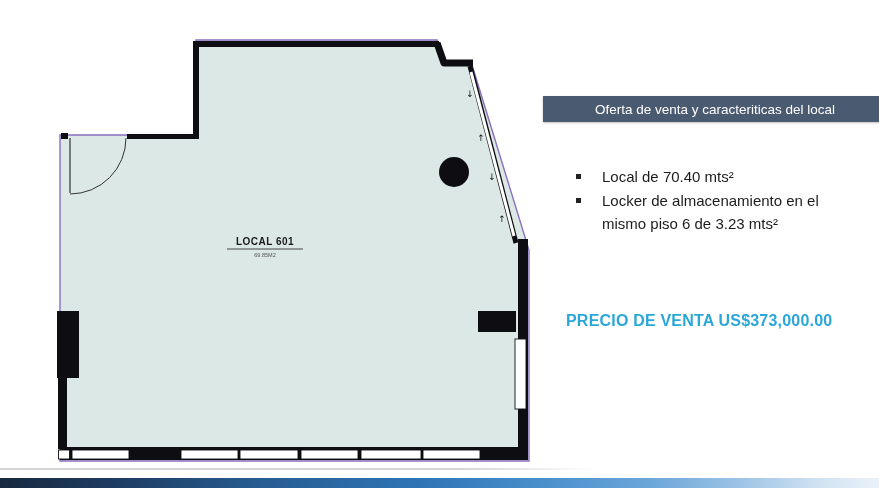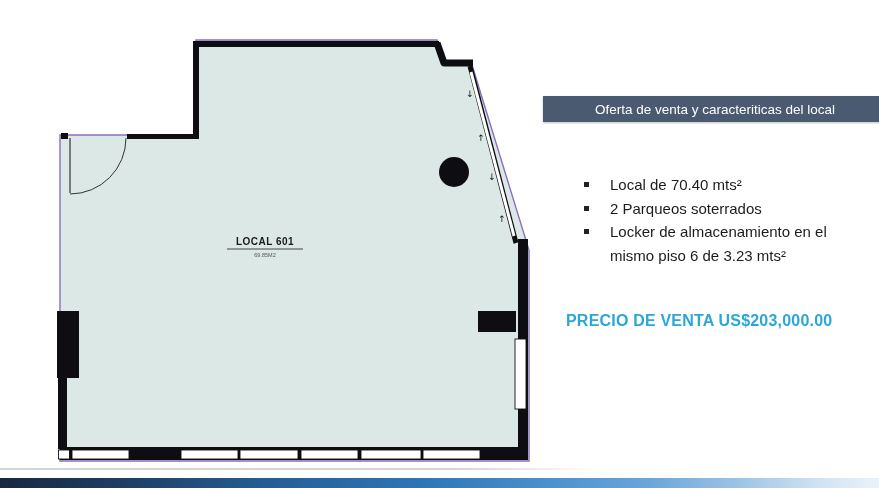--- a/index.html
+++ b/index.html
@@ -8,21 +8,21 @@
 
   .plan-svg{position:absolute;left:0;top:0;}
 
   .header-box{
     position:absolute;left:543px;top:96px;width:344px;height:26px;
     background:#4a5a70;color:#ffffff;font-size:13.5px;
     display:flex;align-items:center;justify-content:center;
     box-shadow:0 1px 2px rgba(0,0,0,.25);
   }
 
-  .bullets{position:absolute;left:566px;top:157px;width:292px;margin:16px;padding:0;list-style:none;
+  .bullets{position:absolute;left:566px;top:157px;width:292px;margin:8px;padding:0;list-style:none;
     font-size:15px;line-height:23.5px;color:#1c1c1c;}
   .bullets li{display:flex;align-items:flex-start;}
   .sq{flex:0 0 5px;width:5px;height:5px;background:#222222;margin:9px 21px 0 2px;}
 
   .price{position:absolute;left:566px;top:312px;font-size:16px;font-weight:bold;
     color:#2aa7d8;letter-spacing:.2px;white-space:nowrap;}
 
   .bottom-line{position:absolute;left:0;top:468px;width:879px;height:2px;
     background:linear-gradient(to right,#d4d4d4 0%,#d4d4d4 52%,rgba(212,212,212,0) 68%);}
   .bottom-bar{position:absolute;left:0;top:478px;width:879px;height:10px;
@@ -86,26 +86,22 @@
     <span>Oferta de venta y caracteriticas del local</span>
   </div>
 
   <ul class="bullets">
     <li>
       <span class="sq"></span>
       <span>Local de 70.40 mts²</span>
     </li>
     <li>
       <span class="sq"></span>
-      <span>2 Parqueos soterrados</span>
-    </li>
-    <li>
-      <span class="sq"></span>
       <span>Locker de almacenamiento en el mismo piso 6 de 3.23 mts²</span>
     </li>
   </ul>
 
-  <div class="price">PRECIO DE VENTA US$203,000.00</div>
+  <div class="price">PRECIO DE VENTA US$373,000.00</div>
 
   <div class="bottom-line"></div>
   <div class="bottom-bar"></div>
 
 </div>
 
 </body></html>

